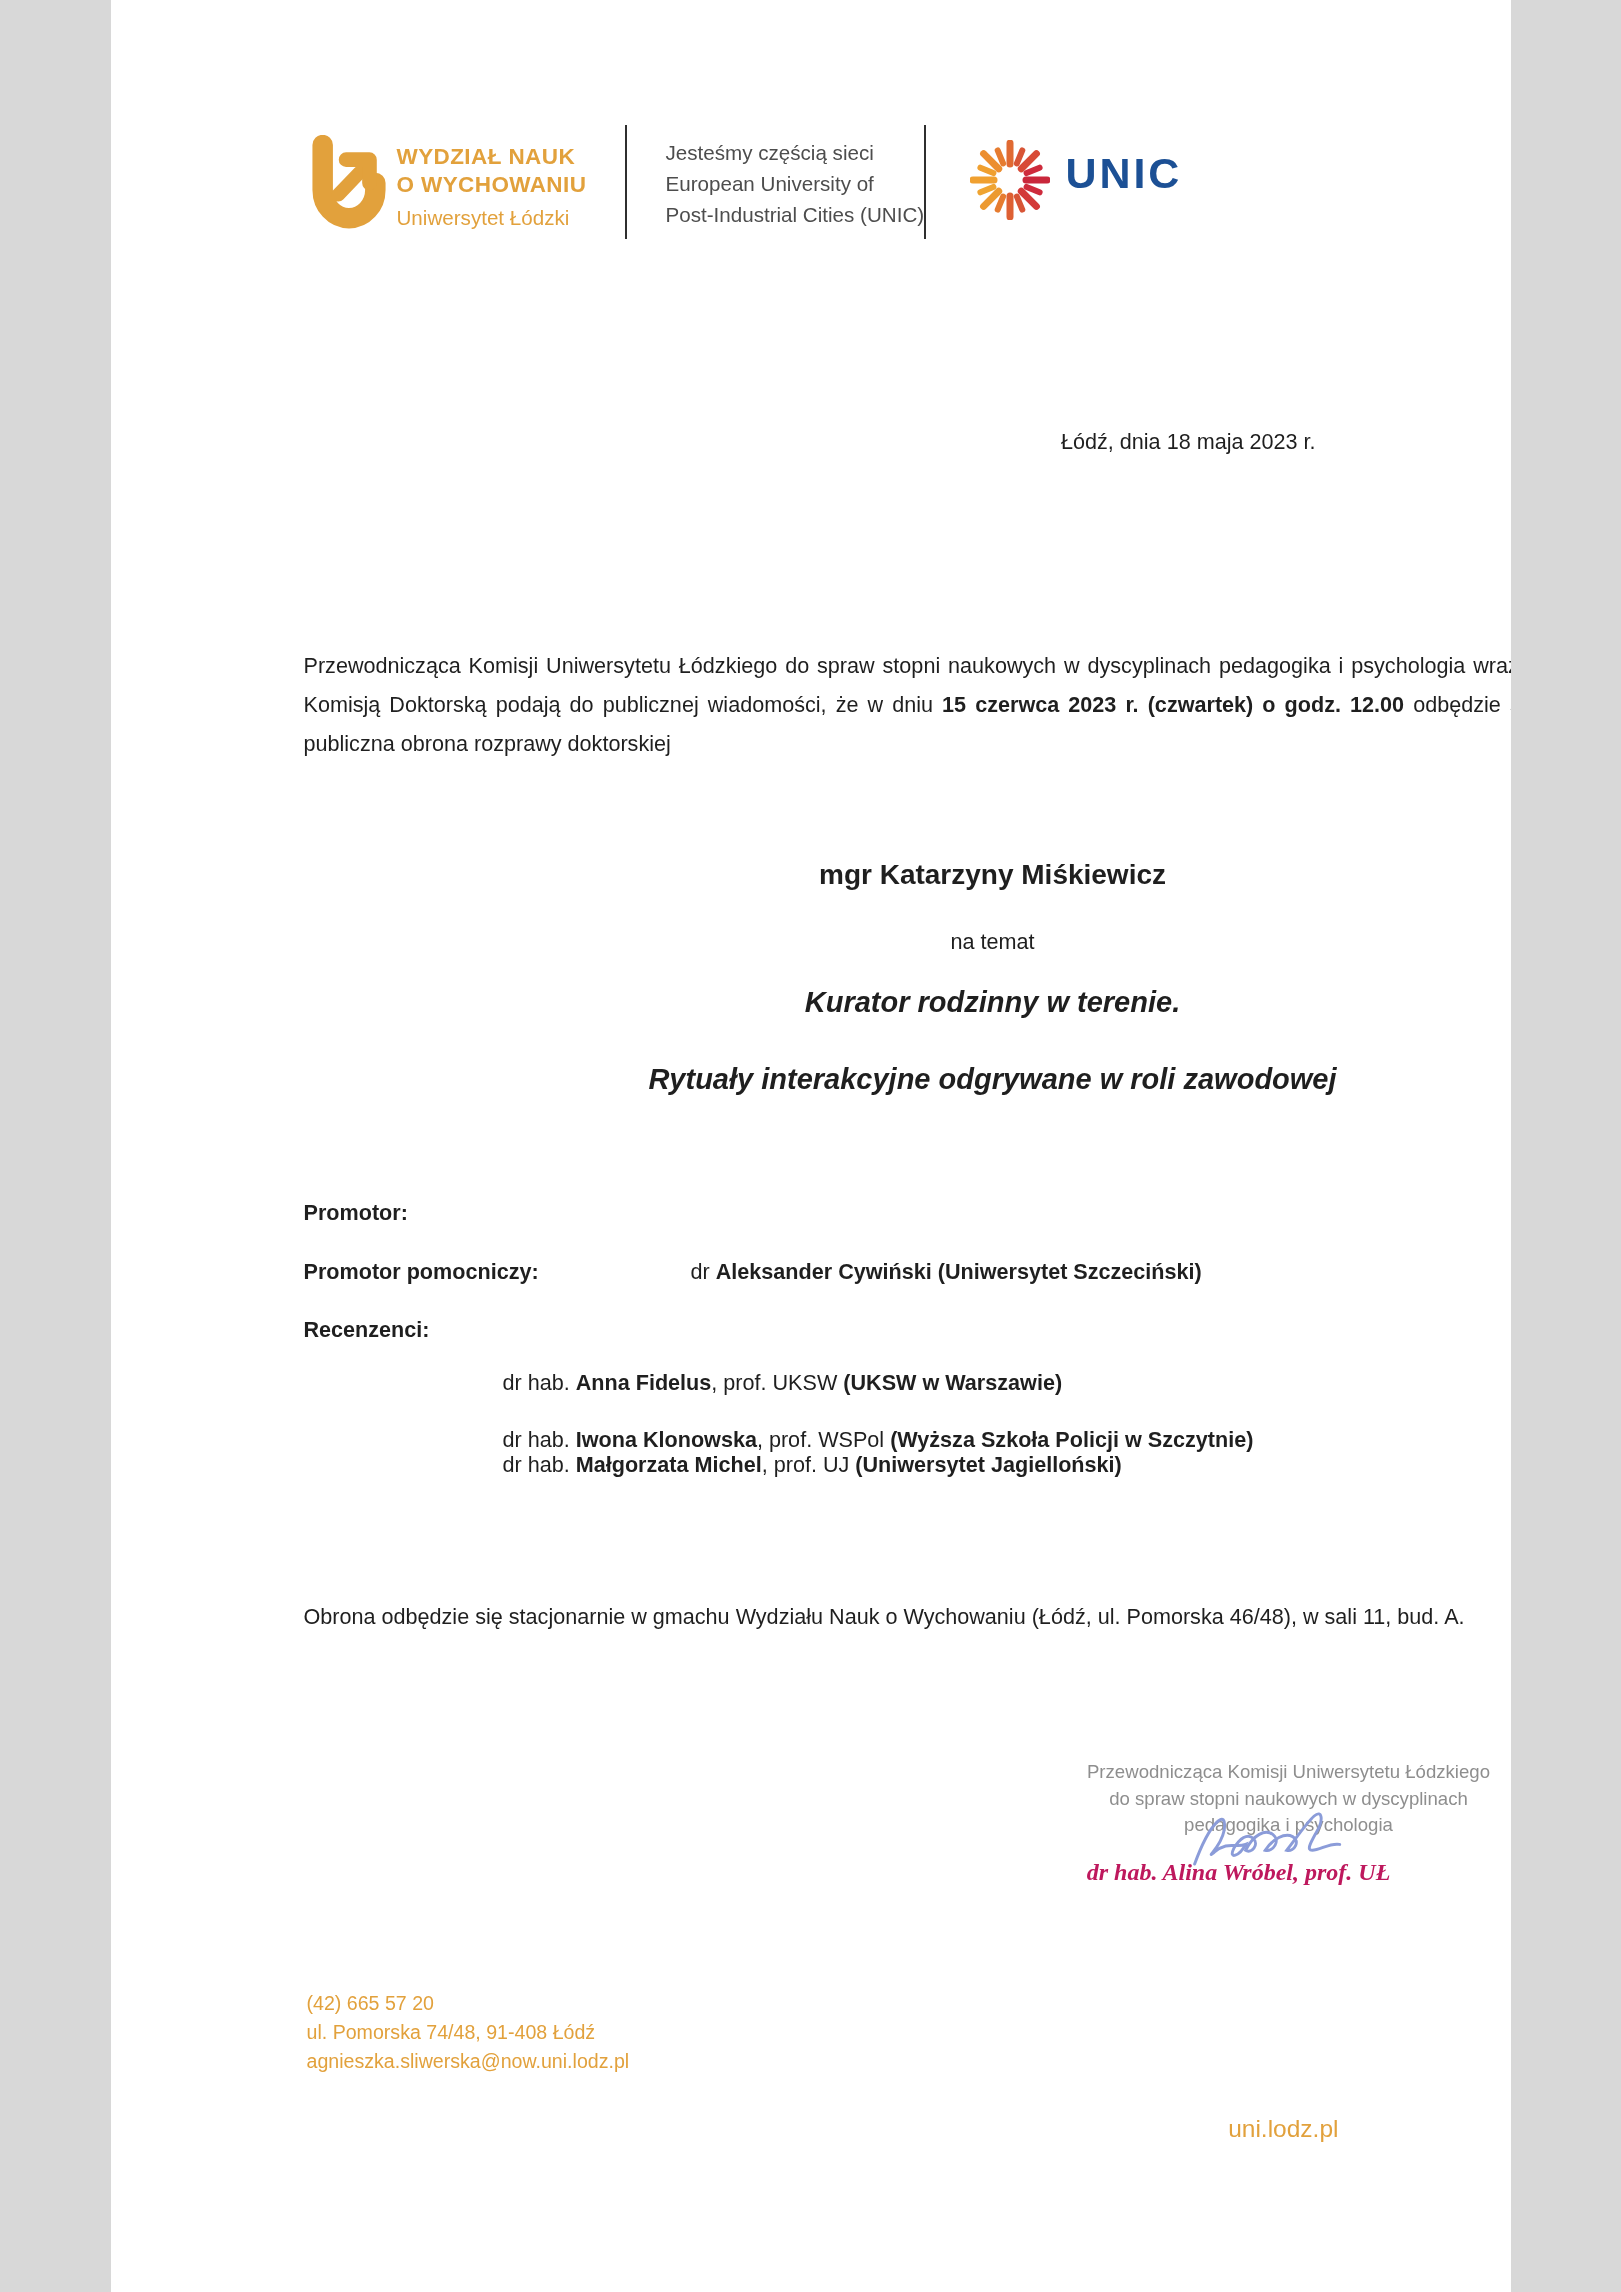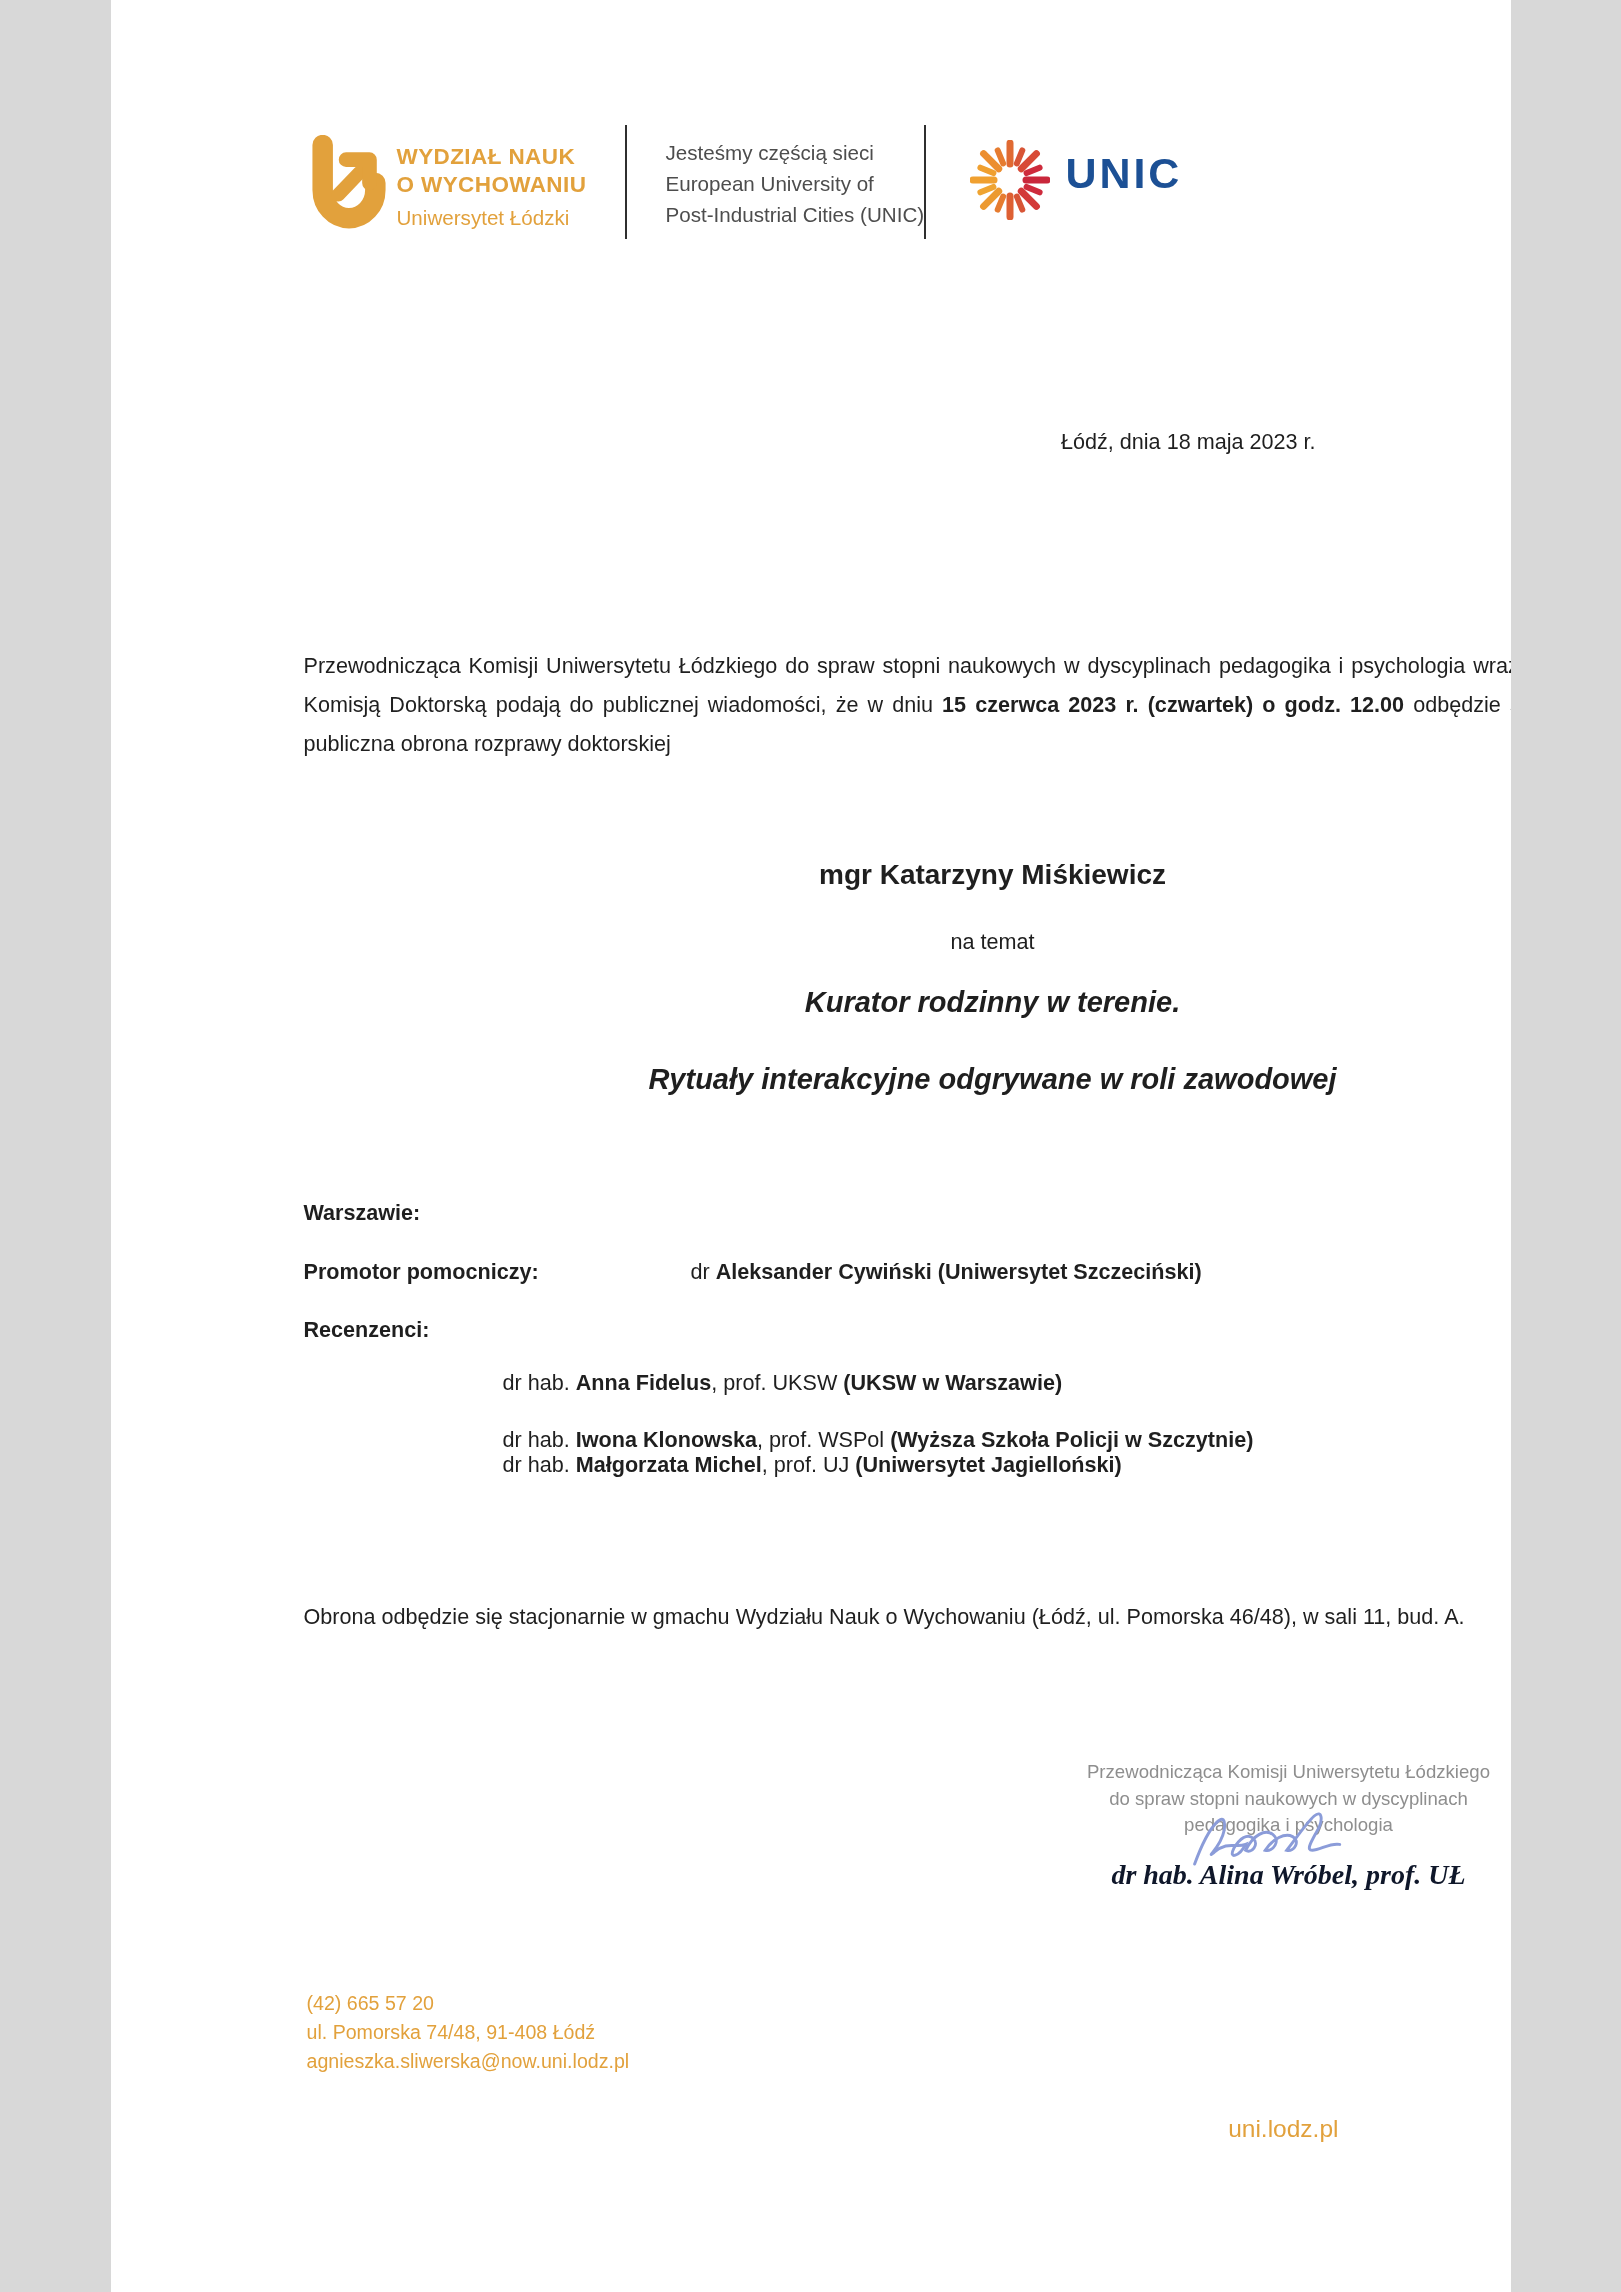--- a/index.html
+++ b/index.html
@@ -34,22 +34,22 @@
   .thesis{font-size:29px;font-weight:bold;font-style:italic;}
   .thesis-1{top:986px;}
   .thesis-2{top:1055px;margin-top:8px;}
   .role-label{left:193px;font-size:21.6px;font-weight:bold;}
   .role-value{left:580px;font-size:21.6px;}
   .reviewer{left:392px;font-size:21.6px;}
   .location{top:1584px;line-height:65px;}
   
   .sig-block{left:933px;top:1759px;width:490px;text-align:center;color:var(--scan-gray);
              font-size:18.6px;line-height:26.5px;}
-  .sig-name{left:933px;top:1859px;width:490px;text-align:center;color:#0f172a;
-            font-family:"Liberation Serif",serif;font-style:italic;font-weight:bold;font-size:28px;}
+  .sig-name{left:883px;top:1859px;width:490px;text-align:center;color:#be185d;
+            font-family:"Liberation Serif",serif;font-style:italic;font-weight:bold;font-size:24px;}
   .sig-ink{left:1066px;top:1803px;}
   
   .footer-contact{left:196px;top:1989px;color:var(--brand-orange);font-size:19.6px;line-height:29px;}
   .footer-site{right:172px;top:2115px;color:var(--brand-orange);font-size:24.5px;}
 </style>
 </head>
 <body>
 
 <div class="page">
 
@@ -102,21 +102,21 @@
 
   <div class="abs date-line">Łódź, dnia 18 maja 2023 r.</div>
 
   <div class="abs para intro"><span>Przewodnicząca Komisji Uniwersytetu Łódzkiego do spraw stopni naukowych w dyscyplinach pedagogika i psychologia wraz z Komisją Doktorską podają do publicznej wiadomości, że w dniu </span><span style="font-weight: bold;">15 czerwca 2023 r. (czwartek) o godz. 12.00</span><span> odbędzie się publiczna obrona rozprawy doktorskiej</span></div>
 
   <div class="abs center-block candidate">mgr Katarzyny Miśkiewicz</div>
   <div class="abs center-block na-temat">na temat</div>
   <div class="abs center-block thesis thesis-1">Kurator rodzinny w terenie.</div>
   <div class="abs center-block thesis thesis-2">Rytuały interakcyjne odgrywane w roli zawodowej</div>
 
-  <div class="abs role-label" style="top:1200px;">Warszawie:</div>
+  <div class="abs role-label" style="top:1200px;">Promotor:</div>
 
   <div class="abs role-label" style="top:1259px;">Promotor pomocniczy:</div>
   <div class="abs role-value" style="top:1259px;"><span>dr </span><span style="font-weight: bold;">Aleksander Cywiński (Uniwersytet Szczeciński)</span></div>
 
   <div class="abs role-label" style="top:1317px;">Recenzenci:</div>
 
   <div class="abs reviewer" style="top:1370px;"><span>dr hab. </span><span style="font-weight: bold;">Anna Fidelus</span><span>, prof. UKSW </span><span style="font-weight: bold;">(UKSW w Warszawie)</span></div>
   <div class="abs reviewer" style="top:1427px;"><span>dr hab. </span><span style="font-weight: bold;">Iwona Klonowska</span><span>, prof. WSPol </span><span style="font-weight: bold;">(Wyższa Szkoła Policji w Szczytnie)</span></div>
   <div class="abs reviewer" style="top:1452px;"><span>dr hab. </span><span style="font-weight: bold;">Małgorzata Michel</span><span>, prof. UJ </span><span style="font-weight: bold;">(Uniwersytet Jagielloński)</span></div>
 

